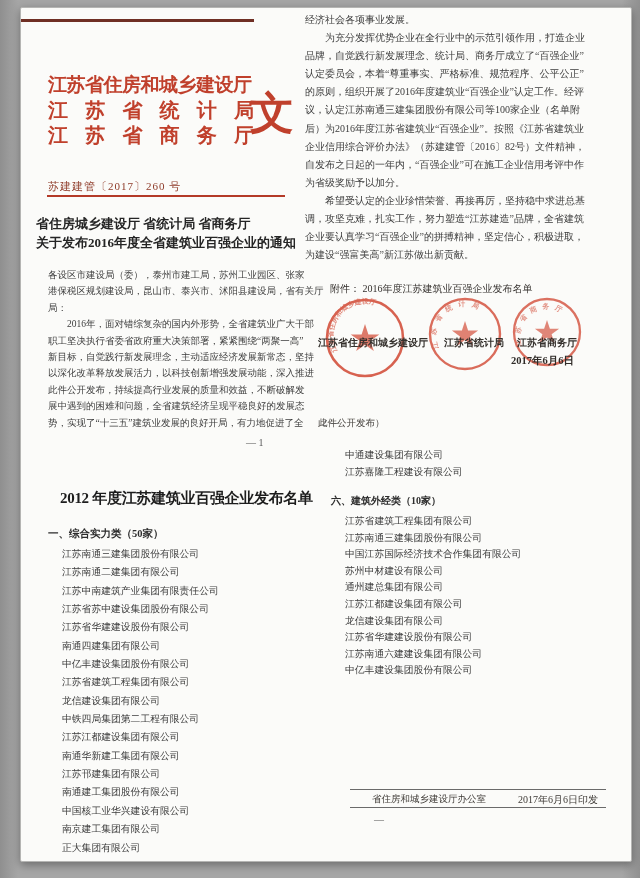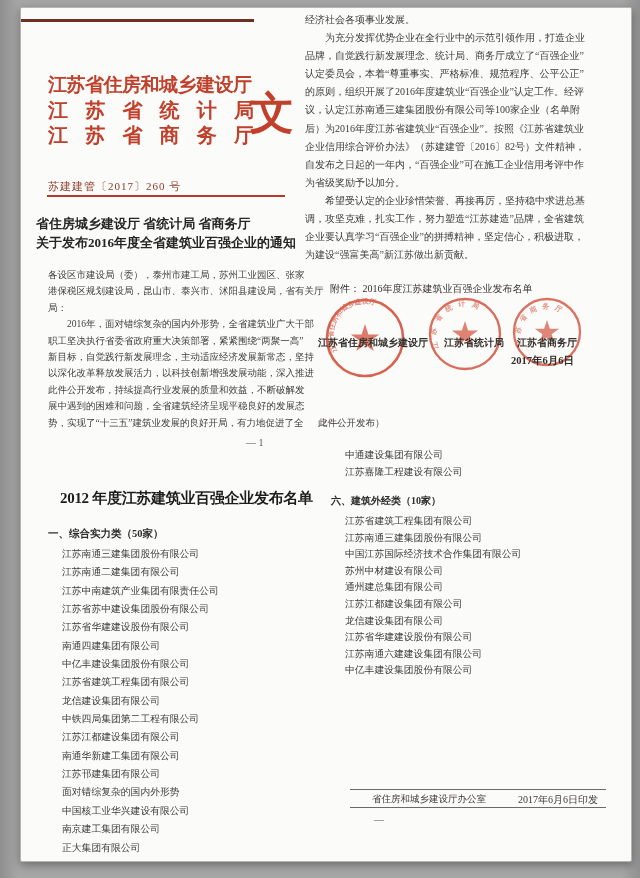--- a/index.html
+++ b/index.html
@@ -195,21 +195,21 @@
       <div class="company">江苏省苏中建设集团股份有限公司</div>
       <div class="company">江苏省华建建设股份有限公司</div>
       <div class="company">南通四建集团有限公司</div>
       <div class="company">中亿丰建设集团股份有限公司</div>
       <div class="company">江苏省建筑工程集团有限公司</div>
       <div class="company">龙信建设集团有限公司</div>
       <div class="company">中铁四局集团第二工程有限公司</div>
       <div class="company">江苏江都建设集团有限公司</div>
       <div class="company">南通华新建工集团有限公司</div>
       <div class="company">江苏邗建集团有限公司</div>
-      <div class="company">面对错综复杂的国内外形势</div>
+      <div class="company">南通建工集团股份有限公司</div>
       <div class="company">中国核工业华兴建设有限公司</div>
       <div class="company">南京建工集团有限公司</div>
       <div class="company">正大集团有限公司</div>
     </div>
 
   <div class="abs footer-rule-top"></div>
   <div class="abs footer-office">省住房和城乡建设厅办公室</div>
   <div class="abs footer-date">2017年6月6日印发</div>
   <div class="abs footer-rule-bottom"></div>
   <div class="abs footer-dash">—</div>

